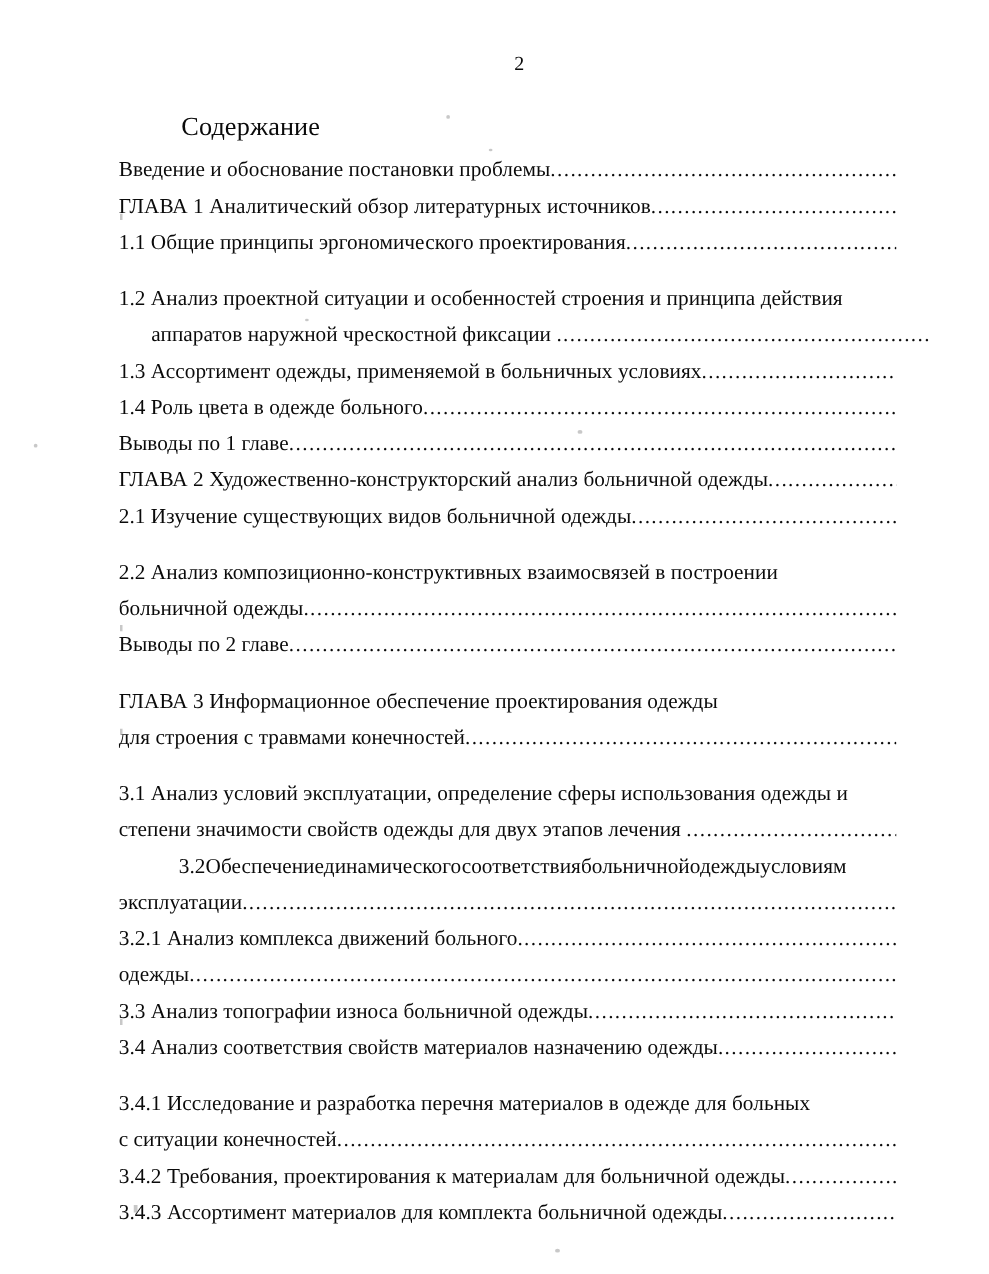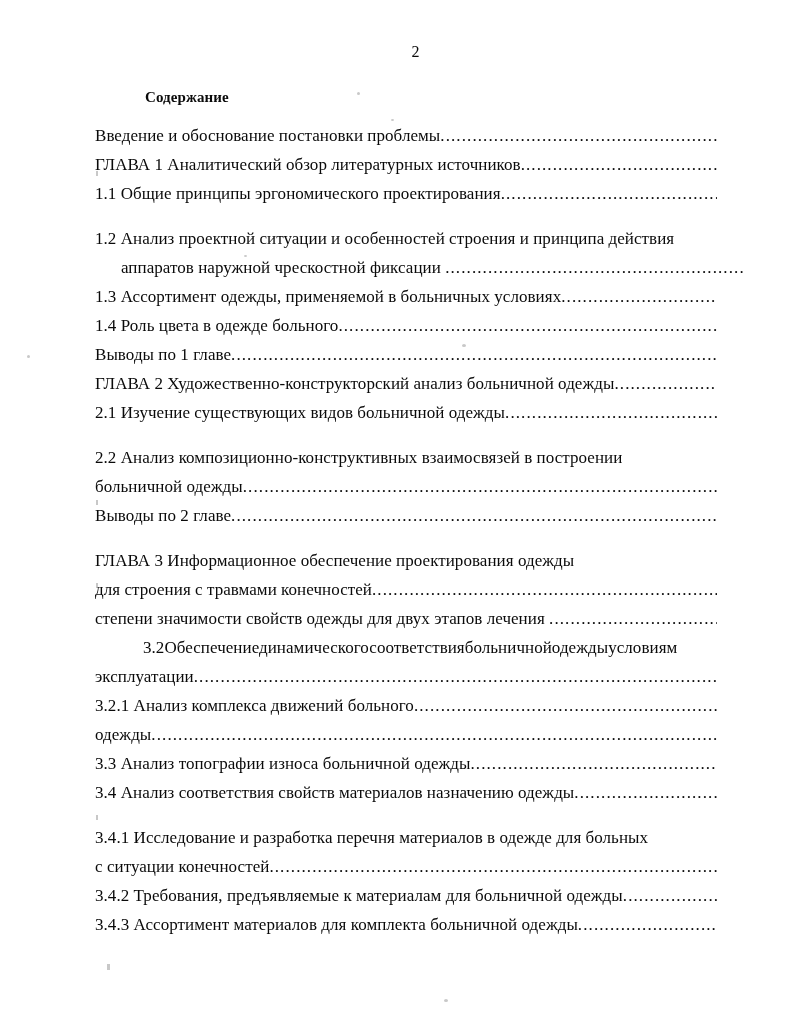--- a/index.html
+++ b/index.html
@@ -20,22 +20,22 @@
     text-align:center;
     font-size:16px;
     letter-spacing:.2px;
   }
   .folio span{position:relative;left:20px;}
 
   
   .toc-title{
     position:absolute;
     left:145px;top:89px;
-    font-size:15px;
-    font-weight:bold;
+    font-size:21px;
+    font-weight:normal;
     letter-spacing:.1px;
   }
 
   
   .toc{
     position:absolute;
     left:95px;top:121px;
     width:622px;
   }
   .entry{
@@ -163,20 +163,23 @@
       <div class="entry-group">
         <div class="entry">
           <div class="plain ln">ГЛАВА 3 Информационное обеспечение проектирования одежды</div>
         </div>
         <div class="entry">
           <div class="lead ln"><span class="txt">для строения с травмами  конечностей</span><span class="dots">............................................................................................................................................................................................................................</span></div>
         </div>
       </div>
       <div class="entry-group">
         <div class="entry">
+          <div class="plain ln">3.1 Анализ условий эксплуатации, определение сферы использования одежды и</div>
+        </div>
+        <div class="entry">
           <div class="lead ln"><span class="txt">степени значимости свойств одежды для двух этапов лечения </span><span class="dots">............................................................................................................................................................................................................................</span></div>
         </div>
       </div>
       <div class="entry-group">
         <div class="entry">
           <div class="just ln"><span class="w">3.2</span><span class="w">Обеспечение</span><span class="w">динамического</span><span class="w">соответствия</span><span class="w">больничной</span><span class="w">одежды</span><span class="w">условиям</span></div>
         </div>
         <div class="entry">
           <div class="lead ln"><span class="txt">эксплуатации</span><span class="dots">............................................................................................................................................................................................................................</span></div>
         </div>
@@ -204,21 +207,21 @@
       <div class="entry-group">
         <div class="entry">
           <div class="plain ln">3.4.1 Исследование и разработка перечня материалов в одежде для больных</div>
         </div>
         <div class="entry">
           <div class="lead ln"><span class="txt">с ситуации конечностей</span><span class="dots">............................................................................................................................................................................................................................</span></div>
         </div>
       </div>
       <div class="entry-group">
         <div class="entry">
-          <div class="lead ln"><span class="txt">3.4.2 Требования, предъявляемые к материалам для больничной одежды</span><span class="dots">............................................................................................................................................................................................................................</span></div>
+          <div class="lead ln"><span class="txt">3.4.2 Требования, проектирования к материалам для больничной одежды</span><span class="dots">............................................................................................................................................................................................................................</span></div>
         </div>
       </div>
       <div class="entry-group">
         <div class="entry">
           <div class="lead ln"><span class="txt">3.4.3 Ассортимент материалов для комплекта больничной одежды</span><span class="dots">............................................................................................................................................................................................................................</span></div>
         </div>
       </div>
     </div>
 
   <div class="speck" style="left:357px;top:92px;width:3px;height:3px;"></div>

